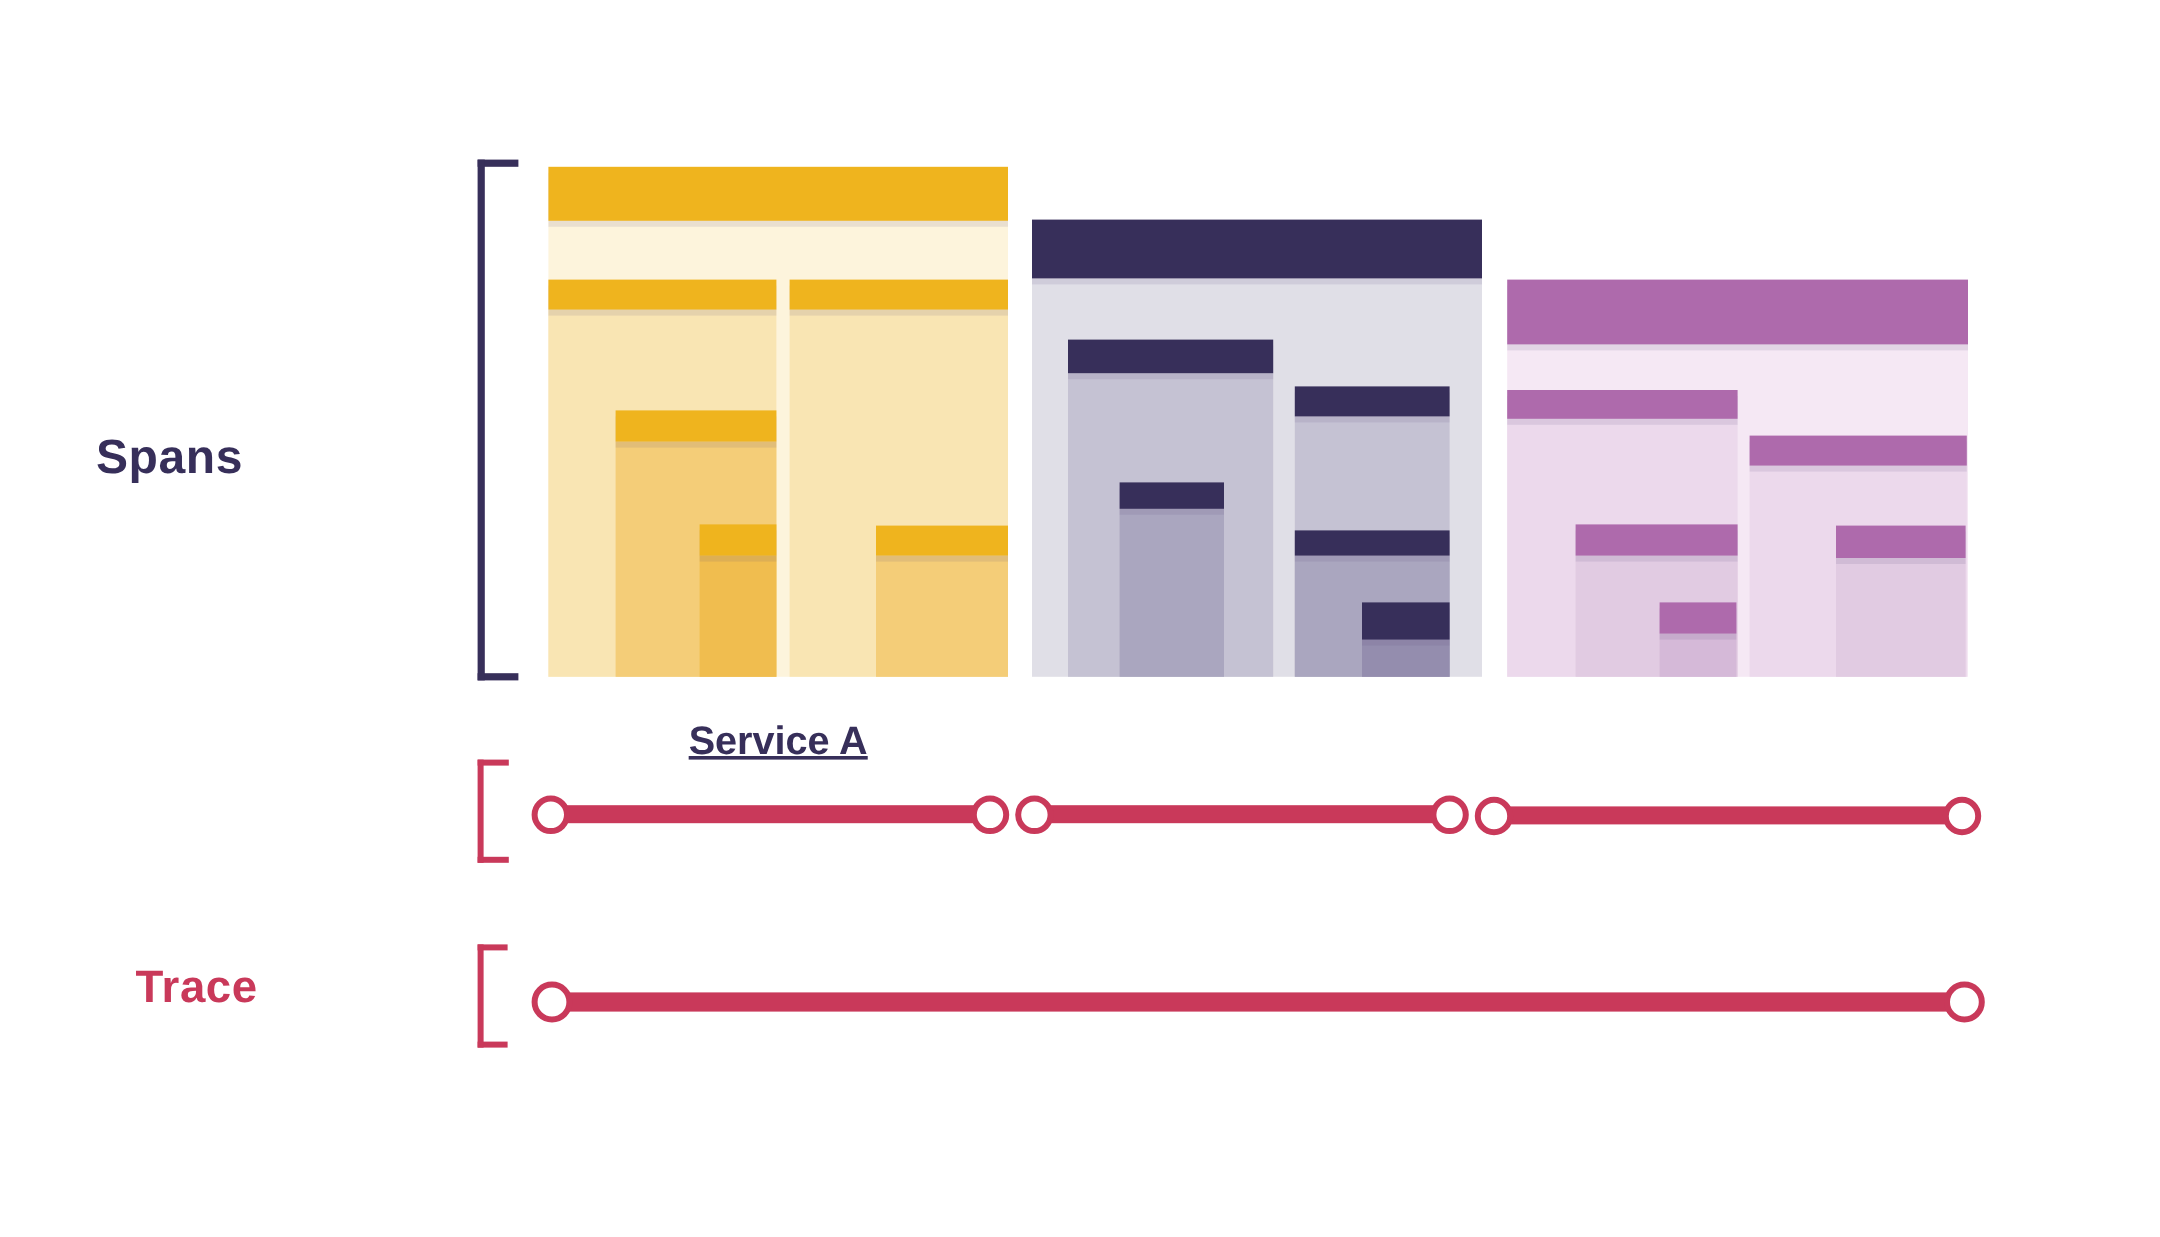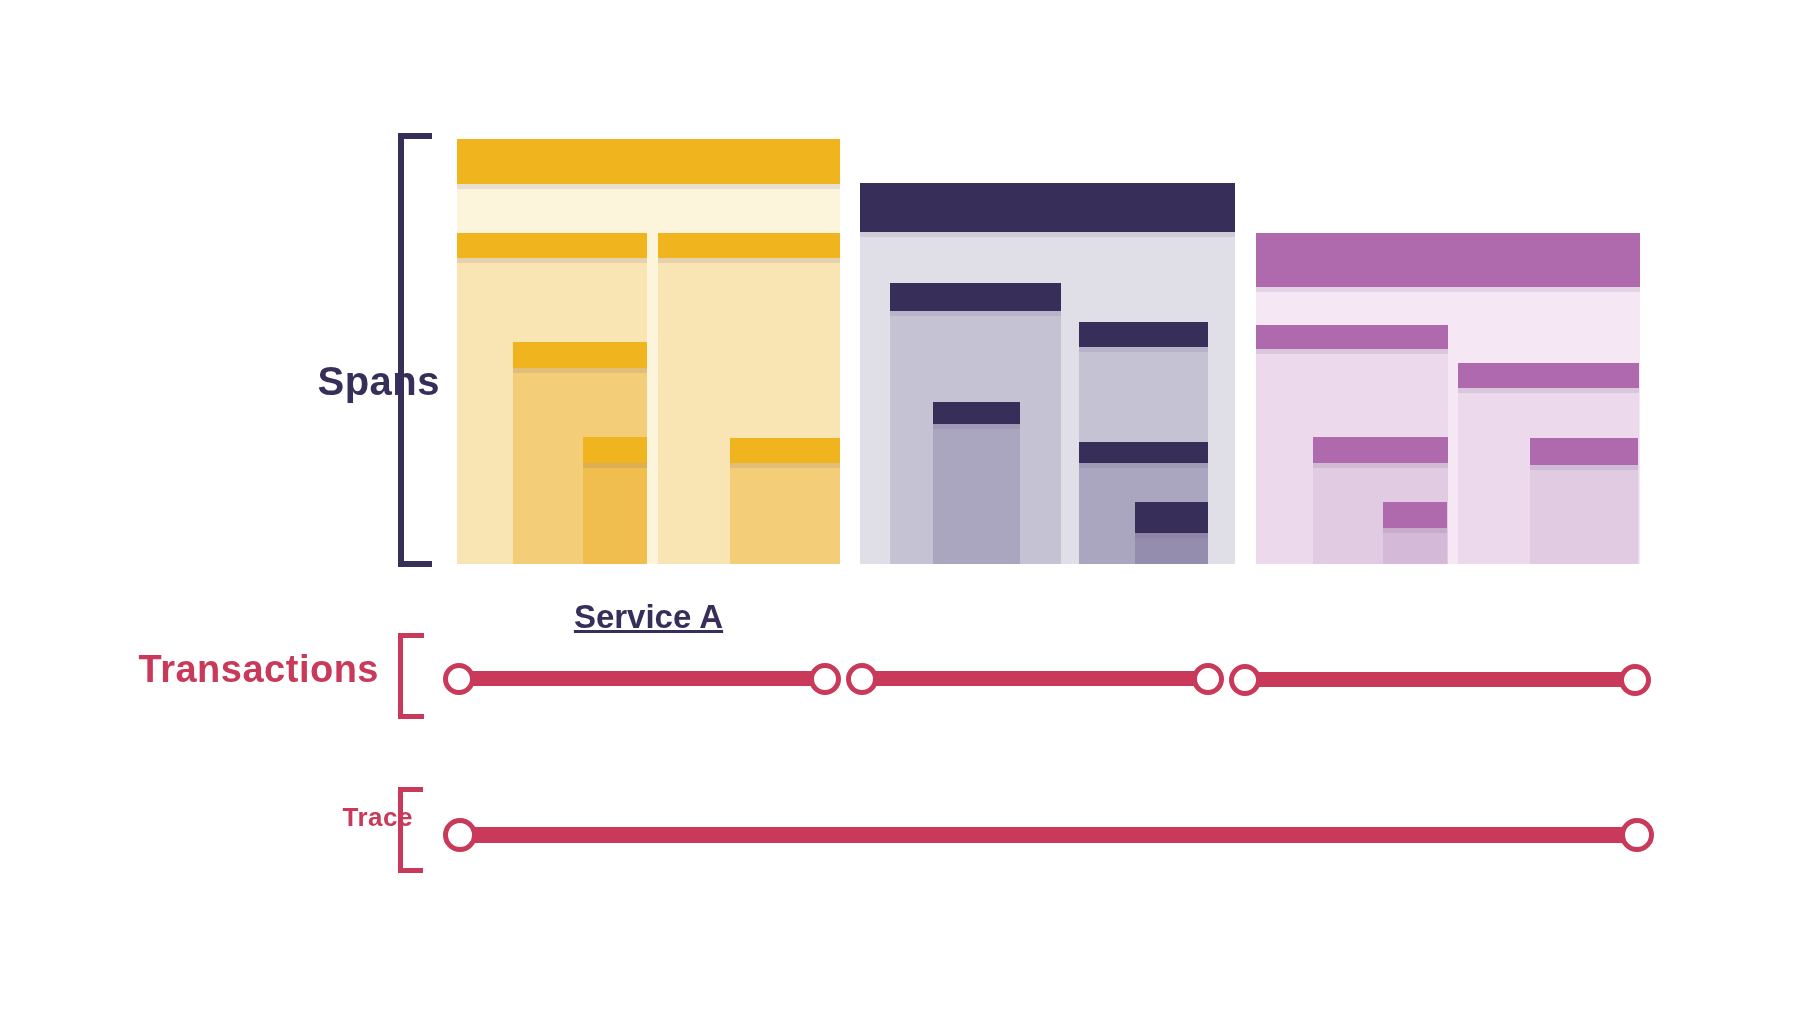--- a/index.html
+++ b/index.html
@@ -1,25 +1,25 @@
 <!DOCTYPE html>
 <html style="--navy: #372f5a; --red: #c9395a; --circle-fill: #ffffff;"><head>
 <meta charset="utf-8">
 <style>
   html,body{margin:0;padding:0;background:#ffffff;}
   body{width:1800px;height:1031px;overflow:hidden;
        font-family:"Liberation Sans","DejaVu Sans",sans-serif;}
   .stage{position:relative;width:1800px;height:1031px;background:#ffffff;}
 
   
-  .row-label{position:absolute;font-weight:700;line-height:1;text-align:right;
+  .row-label{position:absolute;font-weight:700;line-height:1;text-align:left;
              letter-spacing:0.5px;}
   .row-label.spans{left:80px;width:360px;top:361px;font-size:40px;color:var(--navy);}
   .row-label.transactions{left:79px;width:300px;top:650px;font-size:38px;color:var(--red);}
-  .row-label.trace{left:113px;width:300px;top:804px;font-size:26px;color:var(--red);}
+  .row-label.trace{left:113px;width:300px;top:804px;font-size:38px;color:var(--red);}
 
   
   .bracket{position:absolute;box-sizing:border-box;border-style:solid;background:transparent;}
   .b-spans{left:398px;top:133px;width:34px;height:434px;
            border-color:var(--navy);border-width:6px 0 6px 6px;}
   .b-transactions{left:398px;top:633px;width:26px;height:86px;
            border-color:var(--red);border-width:5px 0 5px 5px;}
   .b-trace{left:398px;top:787px;width:25px;height:86px;
            border-color:var(--red);border-width:5px 0 5px 5px;}
 
@@ -37,21 +37,20 @@
              border:5px solid var(--red);background:var(--circle-fill);}
 </style>
 </head>
 <body>
 
 <div class="stage">
 
   <div class="row-label spans">Spans</div>
   <div class="bracket b-spans"></div>
 
-  <div class="row-label transactions">Transactions</div>
   <div class="bracket b-transactions"></div>
 
   <div class="row-label trace">Trace</div>
   <div class="bracket b-trace"></div>
 
   <div id="spans-layer">
       <div class="span-body" style="left: 457px; top: 184px; width: 383px; height: 380px; background: rgb(253, 244, 220);"></div>
       <div class="span-bar" style="left: 457px; top: 139px; width: 383px; height: 45px; background: rgb(239, 180, 30);"></div>
       <div class="span-body" style="left: 457px; top: 258px; width: 190px; height: 306px; background: rgb(249, 229, 179);"></div>
       <div class="span-bar" style="left: 457px; top: 233px; width: 190px; height: 25px; background: rgb(239, 180, 30);"></div>

